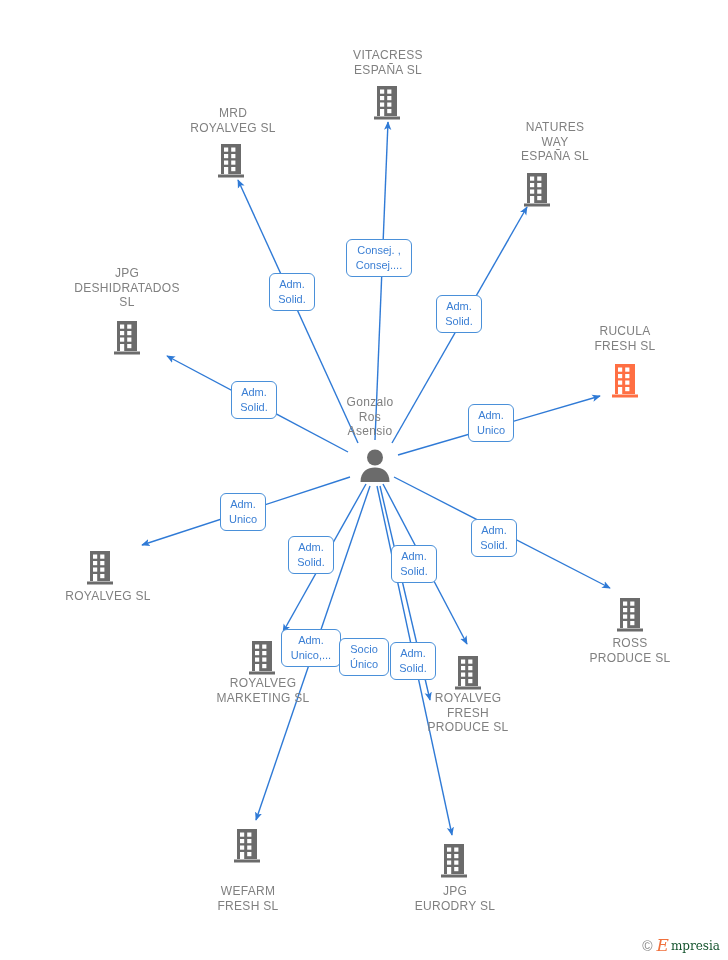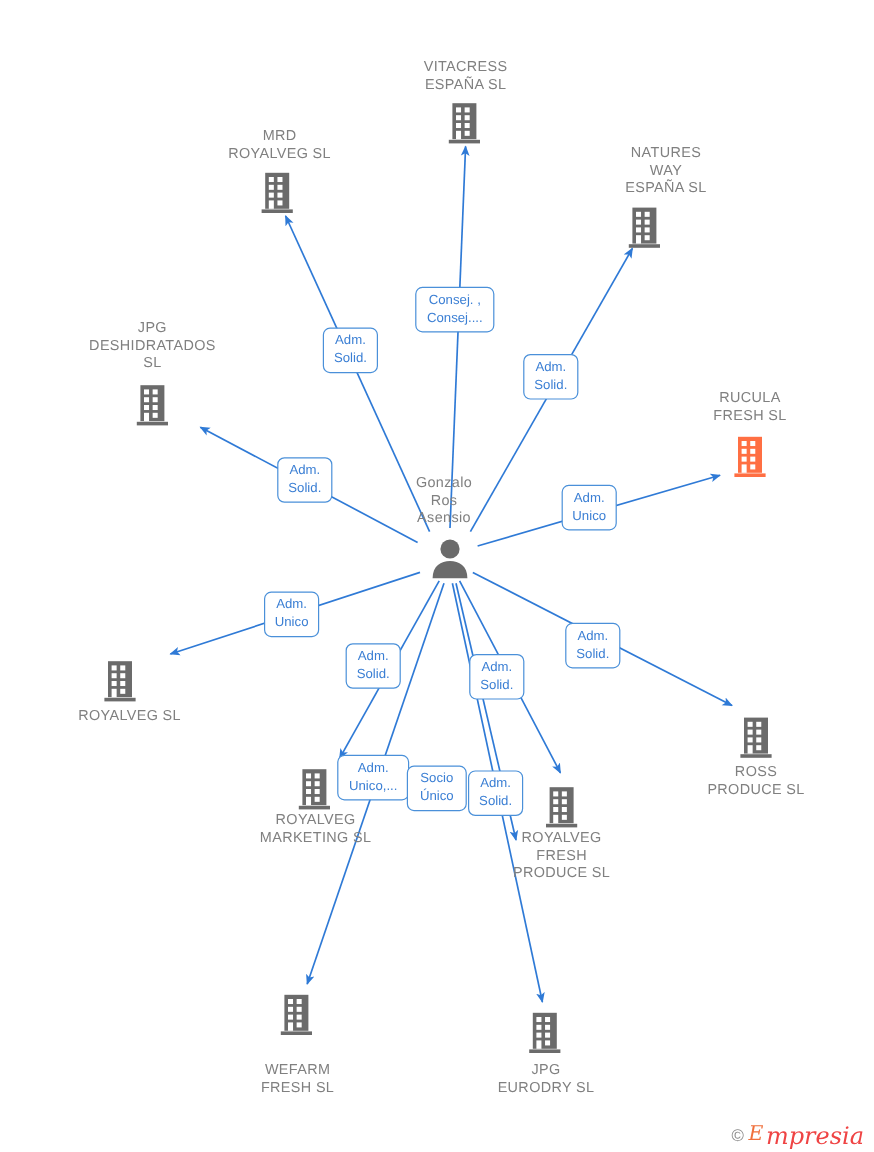--- a/index.html
+++ b/index.html
@@ -70,24 +70,23 @@
     font-size: 14px;
   }
   #watermark .wm-e {
     color: #f0703c;
     font-family: "DejaVu Serif", serif;
     font-style: italic;
     font-size: 17px;
     line-height: 17px;
   }
   #watermark .wm-rest {
-    color: #ef4444;
+    color: #14532d;
     font-family: "DejaVu Serif", serif;
-    font-style: italic;
-    font-size: 20px;
+    font-size: 12px;
     line-height: 16px;
     margin-left: -2px;
   }
 </style>
 </head>
 <body>
 
 <div id="canvas">
 
   <svg id="edges" viewBox="0 0 728 960">

